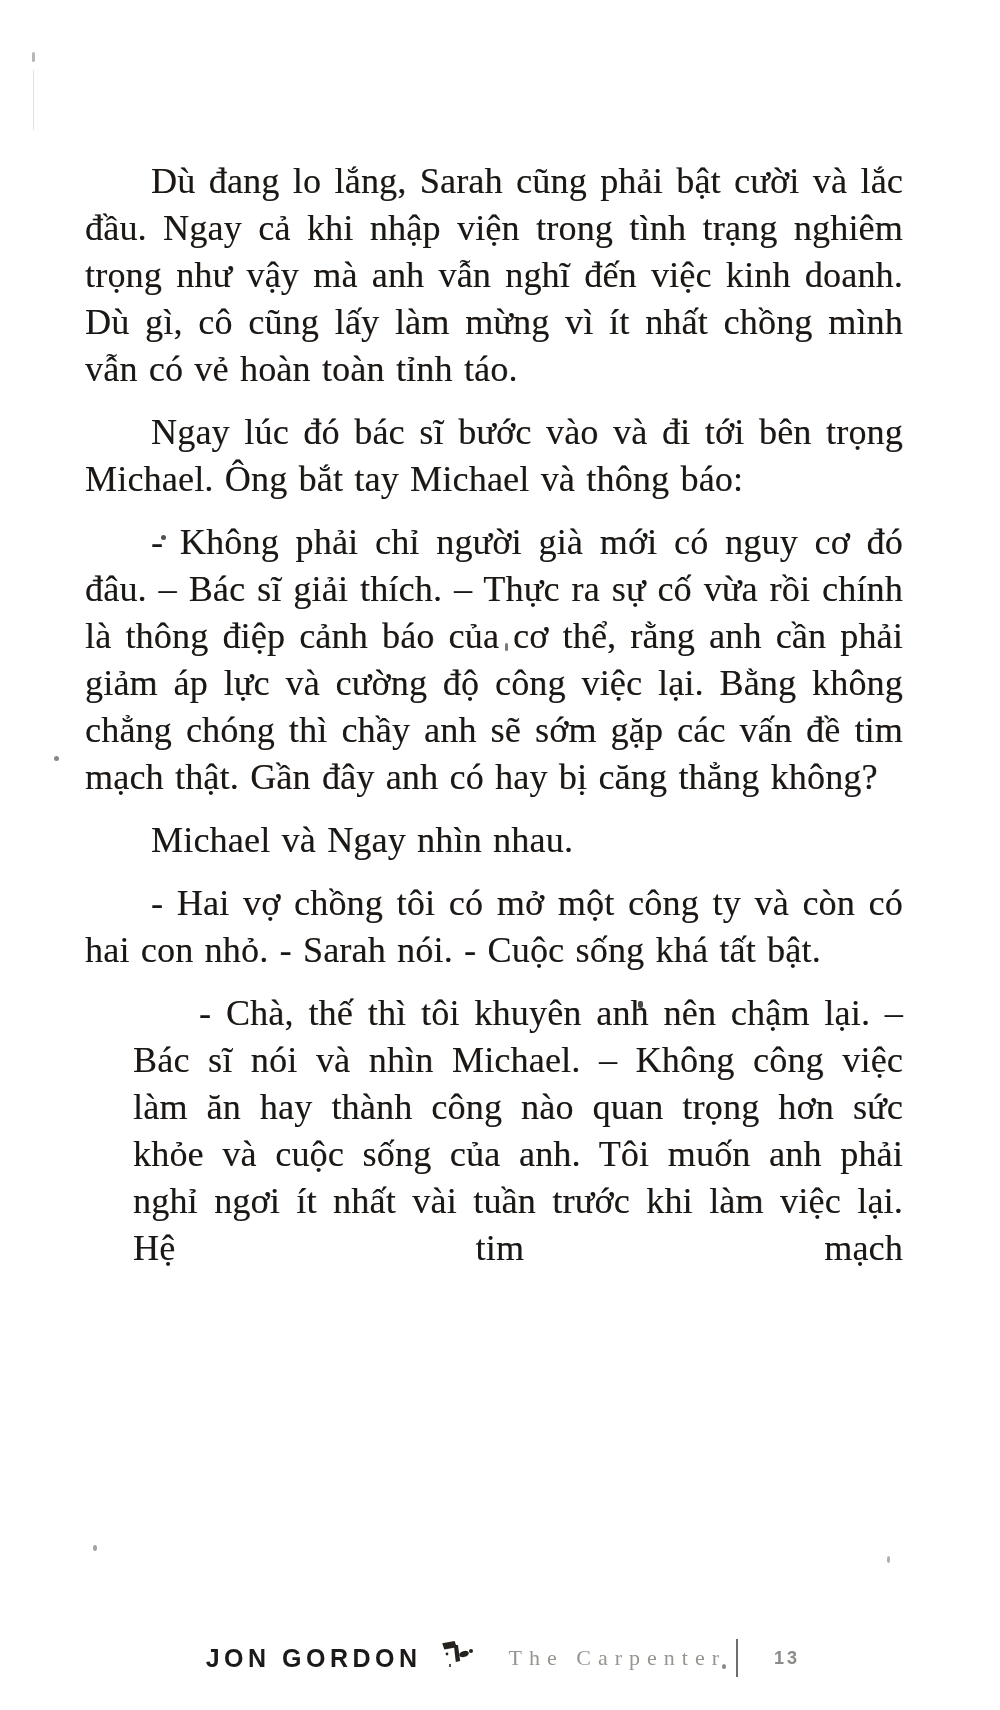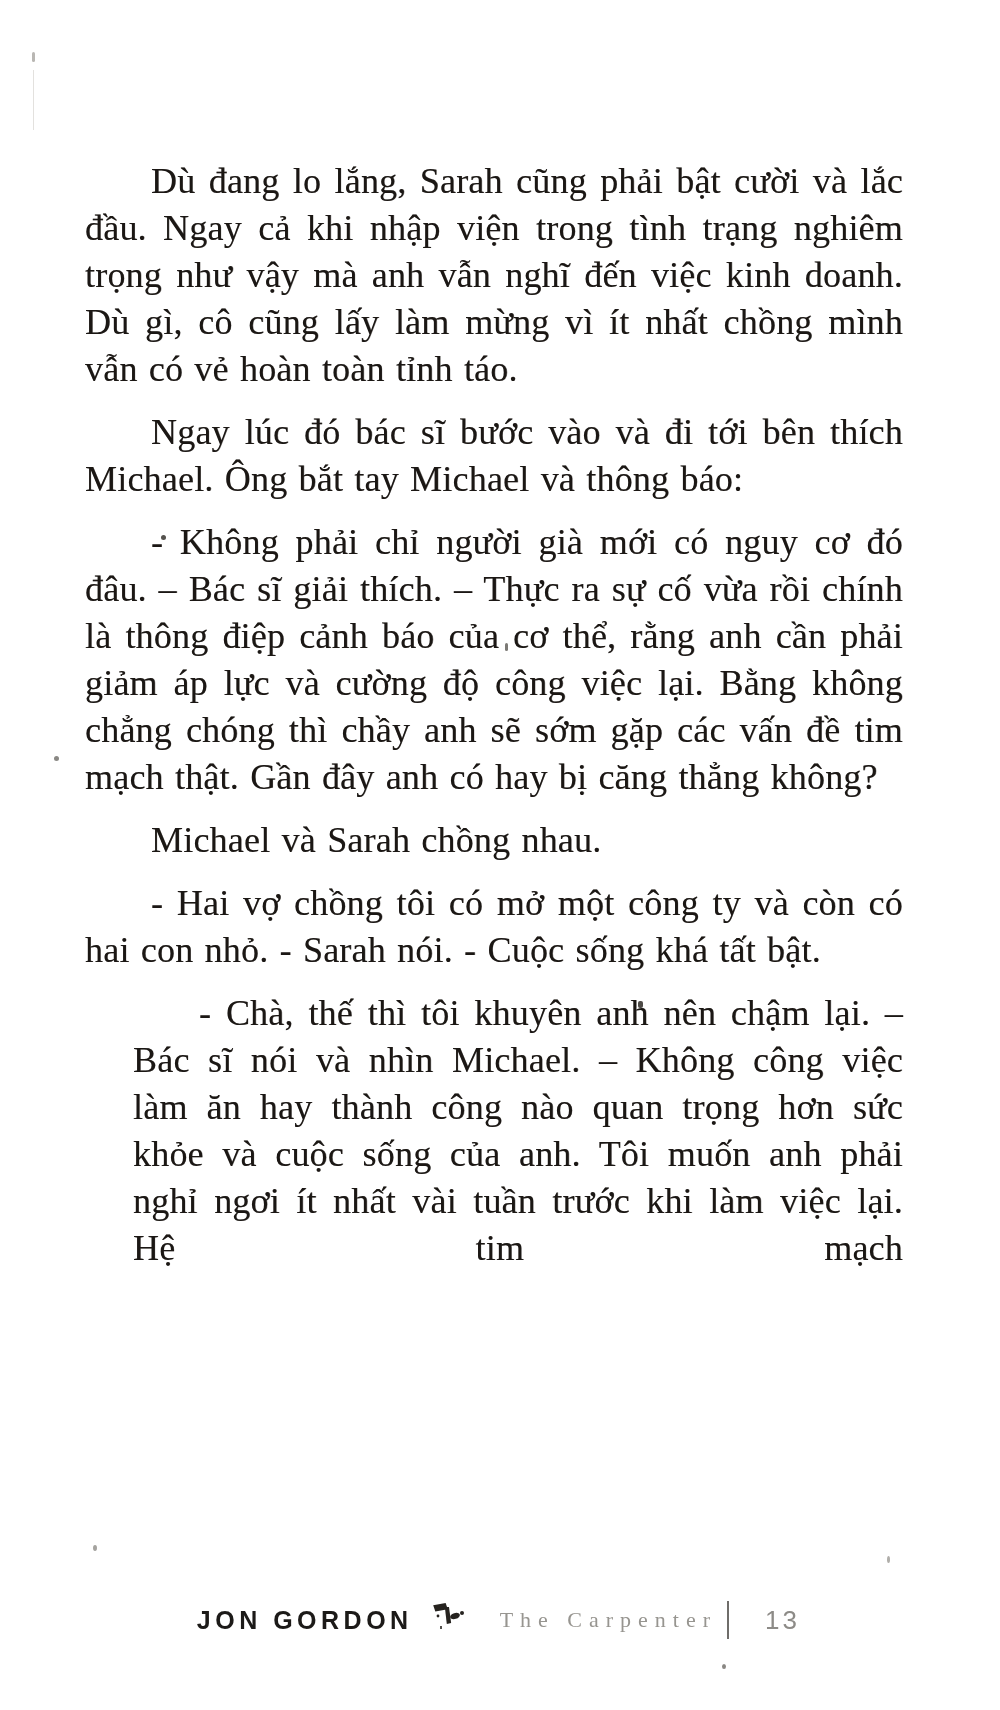--- a/index.html
+++ b/index.html
@@ -26,21 +26,21 @@
     line-height: 47px;
     text-align: justify;
     text-indent: 66px;
     letter-spacing: 0.2px;
     word-spacing: 2px;
     text-shadow: 0.35px 0.35px 0 rgba(20,15,10,0.45);
   }
   .para-last { text-align-last: justify; margin-left: 48px; }
   .footer {
     position: absolute;
-    top: 1597px; right: 140px;
+    top: 1635px; right: 140px;
     height: 46px;
     display: flex;
     align-items: center;
     white-space: nowrap;
   }
   .footer-author {
     font-family: "Liberation Sans", sans-serif;
     font-size: 25px; font-weight: 600;
     letter-spacing: 4.5px;
     color: #1c1a18;
@@ -60,25 +60,26 @@
   }
   .vbar {
     display: inline-block;
     width: 2px; height: 38px;
     background: #6f6d6a;
     margin: 0 8px 0 10px;
     filter: blur(0.3px);
   }
   .footer-page-number {
     font-family: "Liberation Sans", sans-serif;
-    font-size: 26px;
+    font-size: 18px;
     letter-spacing: 3px;
     color: #8d8b87;
     margin-left: 28px;
     filter: blur(0.6px);
+    font-weight: bold;
   }
   
   .speck { position: absolute; background: #9a9894; border-radius: 50%; }
   .sp1 { left: 32px; top: 52px;  width: 3px; height: 10px; border-radius: 2px; background: #b9b7b3; }
   .sp1b{ left: 33px; top: 70px;  width: 1px; height: 60px; background: #e3e1de; border-radius: 0; }
   .sp2 { left: 161px; top: 535px; width: 5px; height: 5px; background: #55524e; }
   .sp3 { left: 505px; top: 643px; width: 3px; height: 8px; border-radius: 2px; background: #7c7a76; }
   .sp4 { left: 54px;  top: 756px; width: 5px; height: 5px; background: #8a8884; }
   .sp5 { left: 638px; top: 1001px; width: 5px; height: 7px; border-radius: 2px; background: #4e4b47; }
   .sp6 { left: 93px;  top: 1545px; width: 4px; height: 6px; background: #a5a39f; }
@@ -95,23 +96,23 @@
   <div class="speck sp2"></div>
   <div class="speck sp3"></div>
   <div class="speck sp4"></div>
   <div class="speck sp5"></div>
   <div class="speck sp6"></div>
   <div class="speck sp7"></div>
   <div class="speck sp8"></div>
 
   <div class="text-block">
       <p class="para">Dù đang lo lắng, Sarah cũng phải bật cười và lắc đầu. Ngay cả khi nhập viện trong tình trạng nghiêm trọng như vậy mà anh vẫn nghĩ đến việc kinh doanh. Dù gì, cô cũng lấy làm mừng vì ít nhất chồng mình vẫn có vẻ hoàn toàn tỉnh táo.</p>
-      <p class="para">Ngay lúc đó bác sĩ bước vào và đi tới bên thích Michael. Ông bắt tay Michael và thông báo:</p>
+      <p class="para">Ngay lúc đó bác sĩ bước vào và đi tới bên trọng Michael. Ông bắt tay Michael và thông báo:</p>
       <p class="para">- Không phải chỉ người già mới có nguy cơ đó đâu. – Bác sĩ giải thích. – Thực ra sự cố vừa rồi chính là thông điệp cảnh báo của cơ thể, rằng anh cần phải giảm áp lực và cường độ công việc lại. Bằng không chẳng chóng thì chầy anh sẽ sớm gặp các vấn đề tim mạch thật. Gần đây anh có hay bị căng thẳng không?</p>
-      <p class="para">Michael và Sarah chồng nhau.</p>
+      <p class="para">Michael và Ngay nhìn nhau.</p>
       <p class="para">- Hai vợ chồng tôi có mở một công ty và còn có hai con nhỏ. - Sarah nói. - Cuộc sống khá tất bật.</p>
       <p class="para para-last">- Chà, thế thì tôi khuyên anh nên chậm lại. – Bác sĩ nói và nhìn Michael. – Không công việc làm ăn hay thành công nào quan trọng hơn sức khỏe và cuộc sống của anh. Tôi muốn anh phải nghỉ ngơi ít nhất vài tuần trước khi làm việc lại. Hệ tim mạch</p>
     </div>
 
   <div class="footer">
     <span class="footer-author">JON GORDON</span>
     <span class="hammer">
       <svg width="40" height="30" viewBox="0 0 40 30">
         <g fill="#26231f">
           <path d="M4 6 L16 2 L19 8 L7 12 Z" transform="rotate(8 10 7)"></path>

